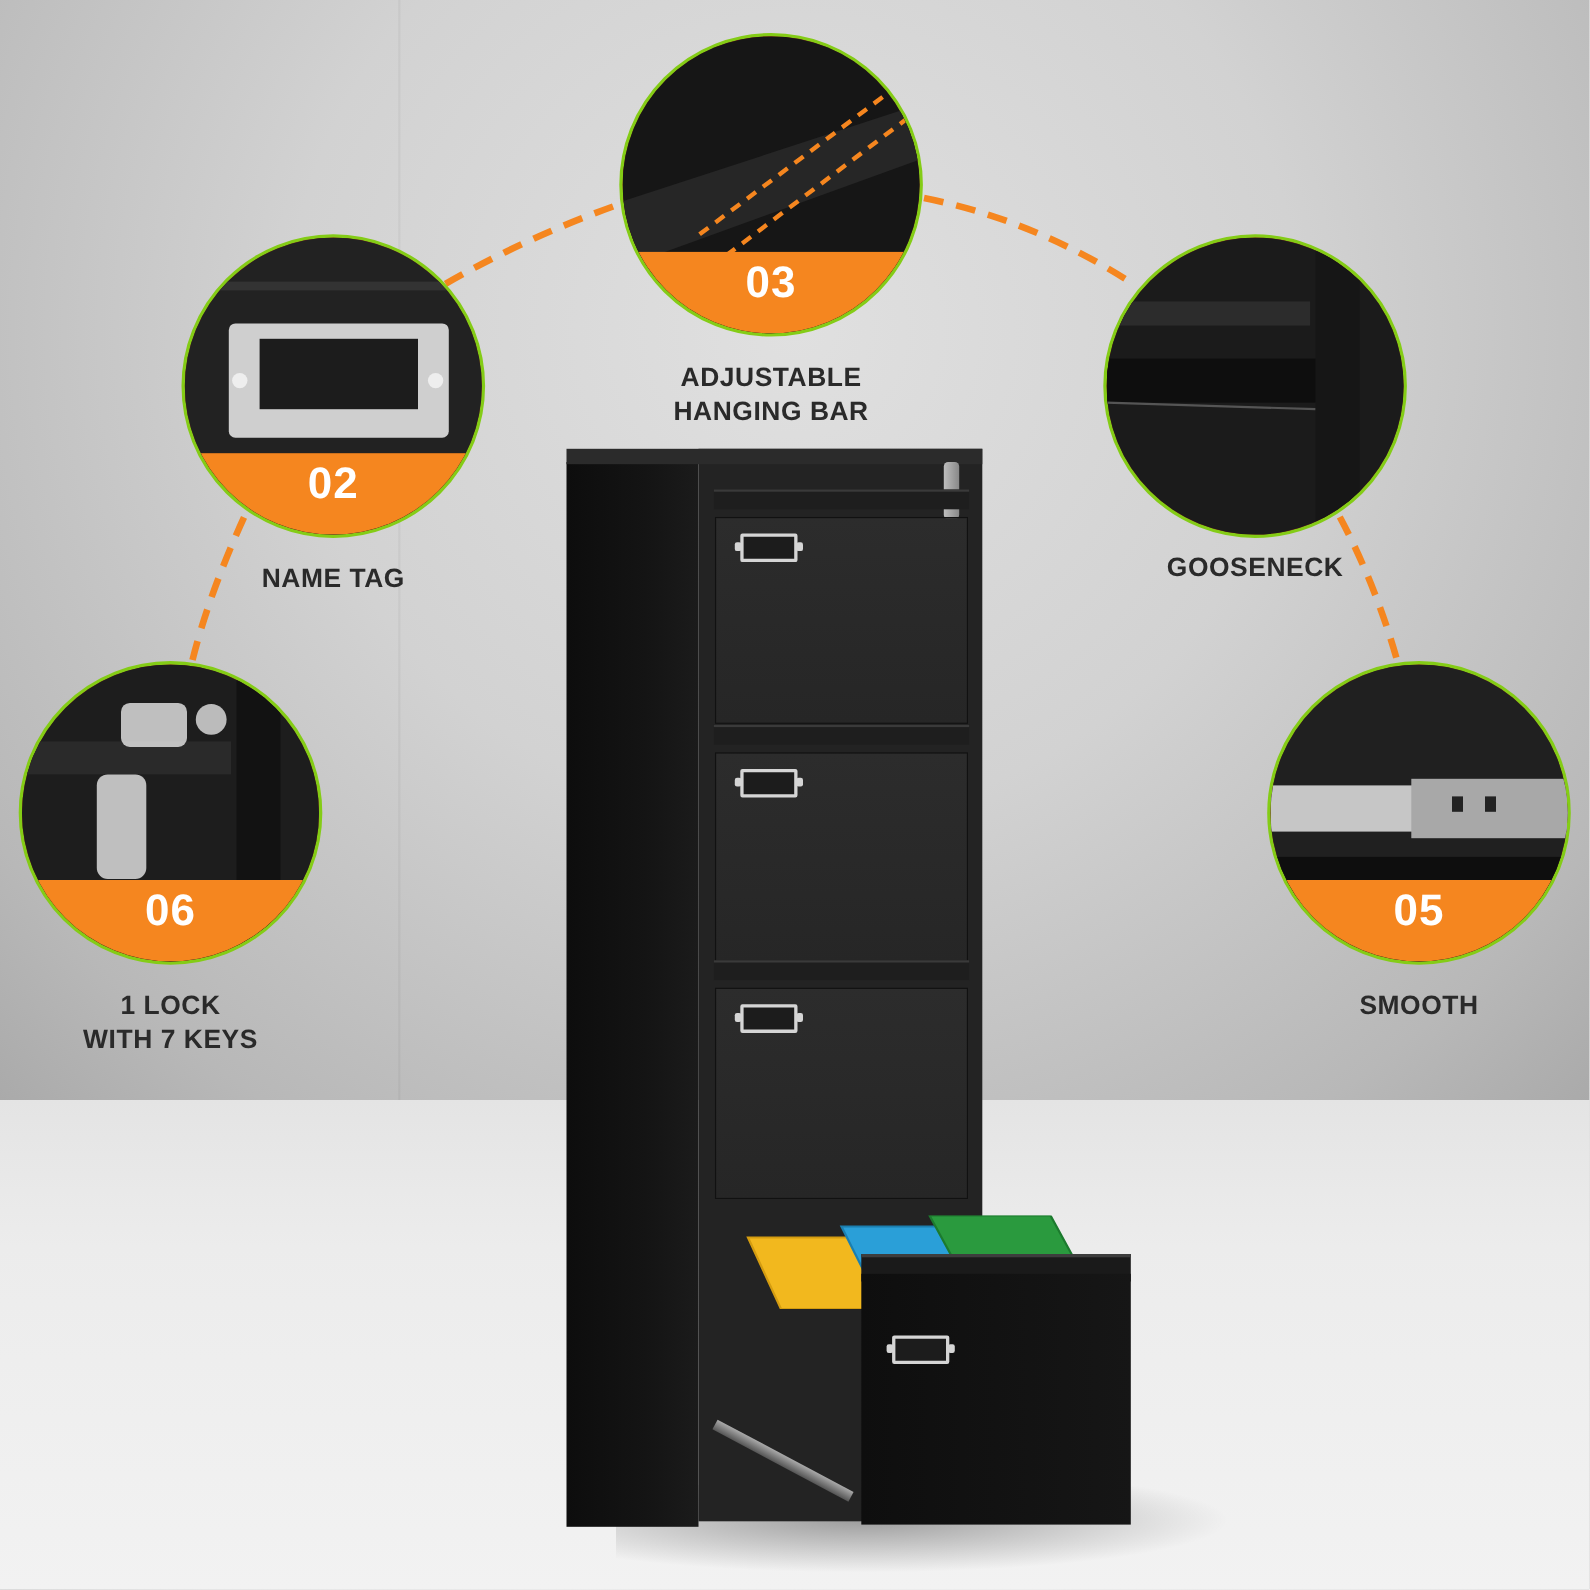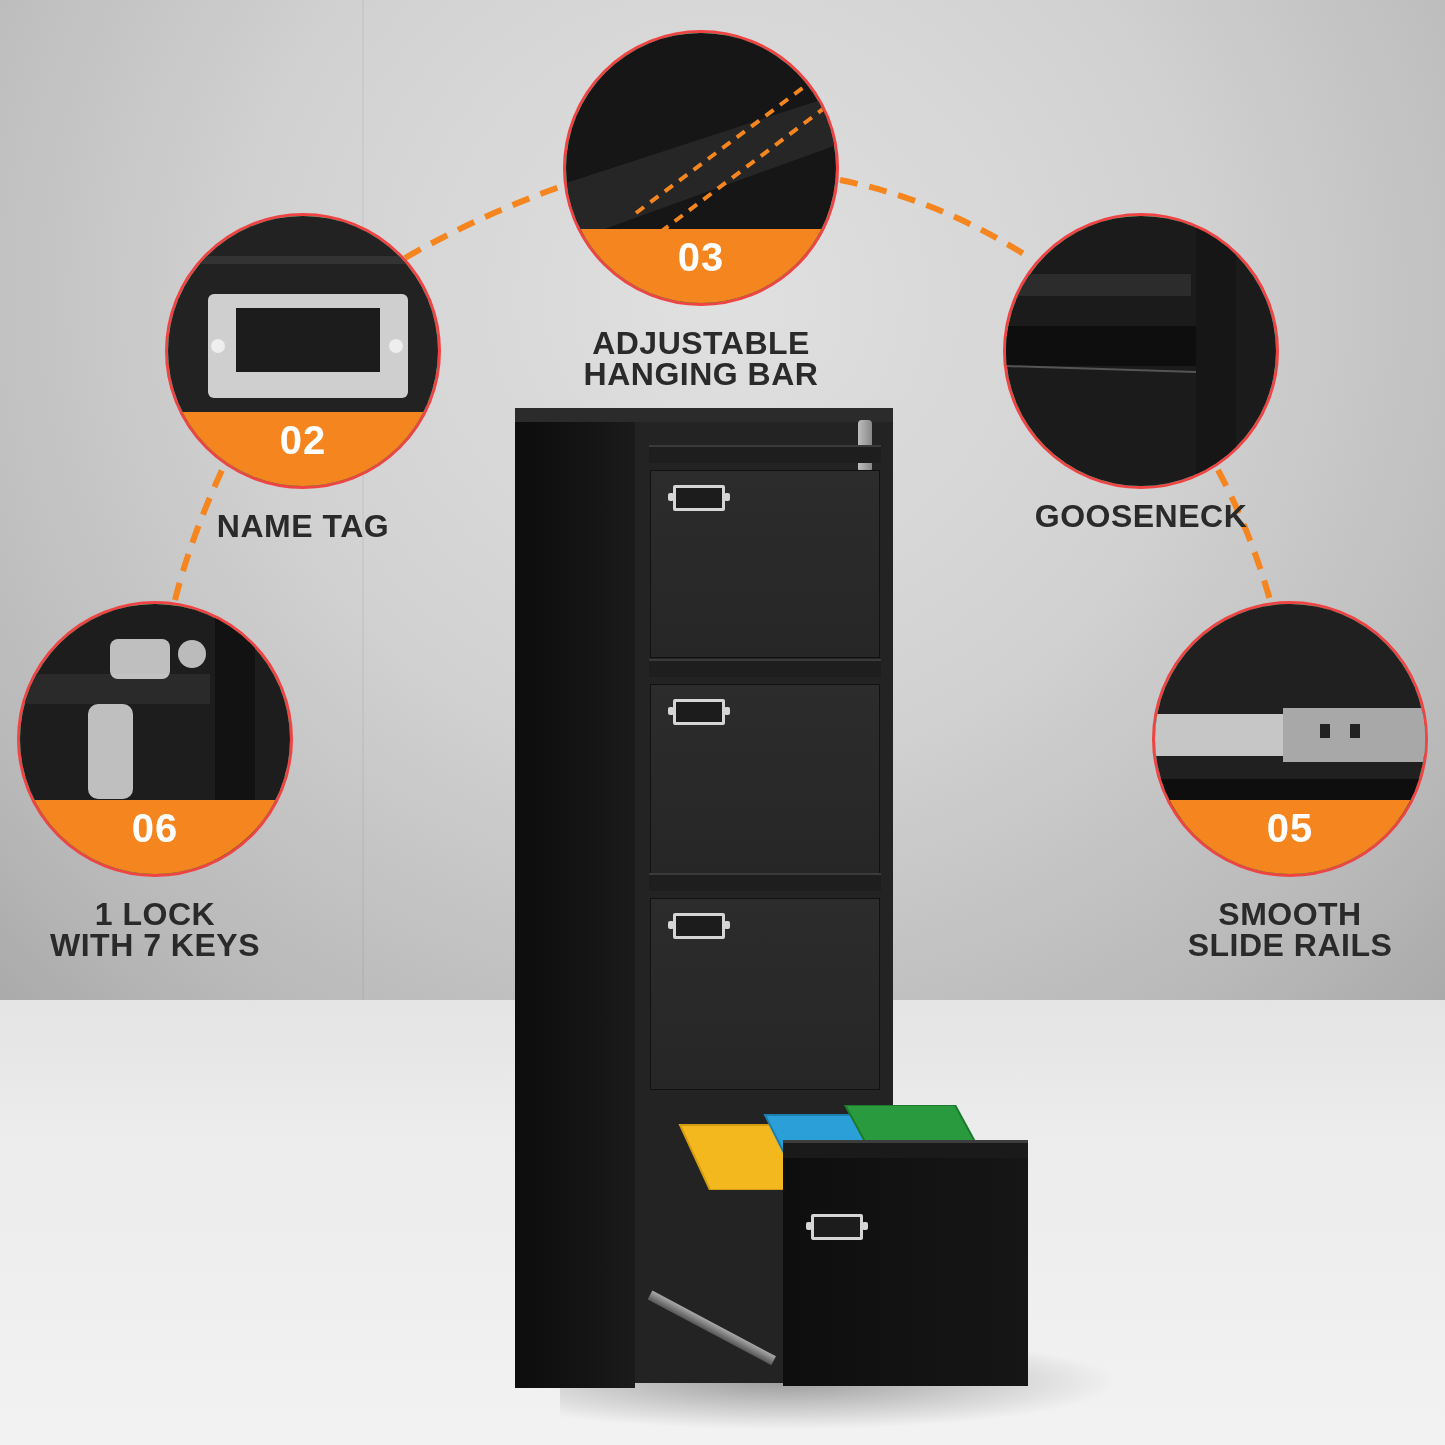--- a/index.html
+++ b/index.html
@@ -10,26 +10,26 @@
     background:radial-gradient(ellipse at 50% 30%,#e0e0e0 0%,#d2d2d2 45%,#b8b8b8 85%,#aaaaaa 100%);}
   .wall-seam{position:absolute;left:362px;top:0;width:2px;height:1000px;background:rgba(0,0,0,0.04);}
   .floor{position:absolute;left:0;top:1000px;width:1445px;height:445px;
     background:linear-gradient(180deg,#e4e4e4 0%,#ececec 30%,#f2f2f2 100%);}
   .floor-shadow{position:absolute;left:560px;top:1350px;width:560px;height:80px;
     background:radial-gradient(ellipse at 40% 40%,rgba(0,0,0,0.35),rgba(0,0,0,0) 70%);}
   svg.connectors{position:absolute;left:0;top:0;}
 
   .feature{position:absolute;width:276px;}
   .bubble{position:relative;width:276px;height:276px;border-radius:50%;overflow:hidden;
-    border:3px solid #ef4444;box-sizing:border-box;background:#86efac;}
+    border:3px solid #84cc16;box-sizing:border-box;background:#7f1d1d;}
   .bubble .scene{position:absolute;inset:0;}
   .bubble .band{position:absolute;left:0;right:0;bottom:0;height:74px;background:#f5861f;
     display:flex;align-items:flex-start;justify-content:center;}
   .bubble .num{color:#fff;font-weight:700;font-size:40px;line-height:1;margin-top:8px;letter-spacing:1px;}
-  .caption{margin-top:22px;text-align:center;color:#2a2a2a;font-weight:700;font-size:32px;line-height:31px;letter-spacing:0.5px;}
+  .caption{margin-top:22px;text-align:center;color:#2a2a2a;font-weight:700;font-size:24px;line-height:31px;letter-spacing:0.5px;}
   .caption span{display:block;}
 
   
   .cab{position:absolute;left:515px;top:408px;width:378px;height:980px;}
   .cab-side{position:absolute;left:0;top:12px;width:120px;height:968px;background:linear-gradient(90deg,#0d0d0d,#141414 60%,#1b1b1b);}
   .cab-front{position:absolute;left:120px;top:0;width:258px;height:975px;background:#232323;}
   .cab-top{position:absolute;left:0;top:0;width:378px;height:14px;background:#2b2b2b;}
   .drawer{position:absolute;left:135px;width:228px;background:linear-gradient(180deg,#2c2c2c,#262626);border:1px solid #111;}
   .drawer .lip{position:absolute;left:-2px;right:-2px;top:-26px;height:16px;background:#1e1e1e;border-top:2px solid #3a3a3a;}
   .tag{position:absolute;left:22px;top:14px;width:52px;height:26px;border:3px solid #d5d5d5;border-radius:2px;background:#1c1c1c;box-sizing:border-box;}
@@ -185,15 +185,14 @@
           <rect x="195" y="120" width="10" height="14" fill="#222"></rect>
         <rect x="0" y="175" width="276" height="40" fill="#0e0e0e"></rect>
         </svg>
     </div>
     <div class="band">
       <span class="num">05</span>
     </div>
   </div>
   <div class="caption" style="">
     <span>SMOOTH</span>
-    <span>SLIDE RAILS</span>
   </div>
 </div>
 
 </body></html>

